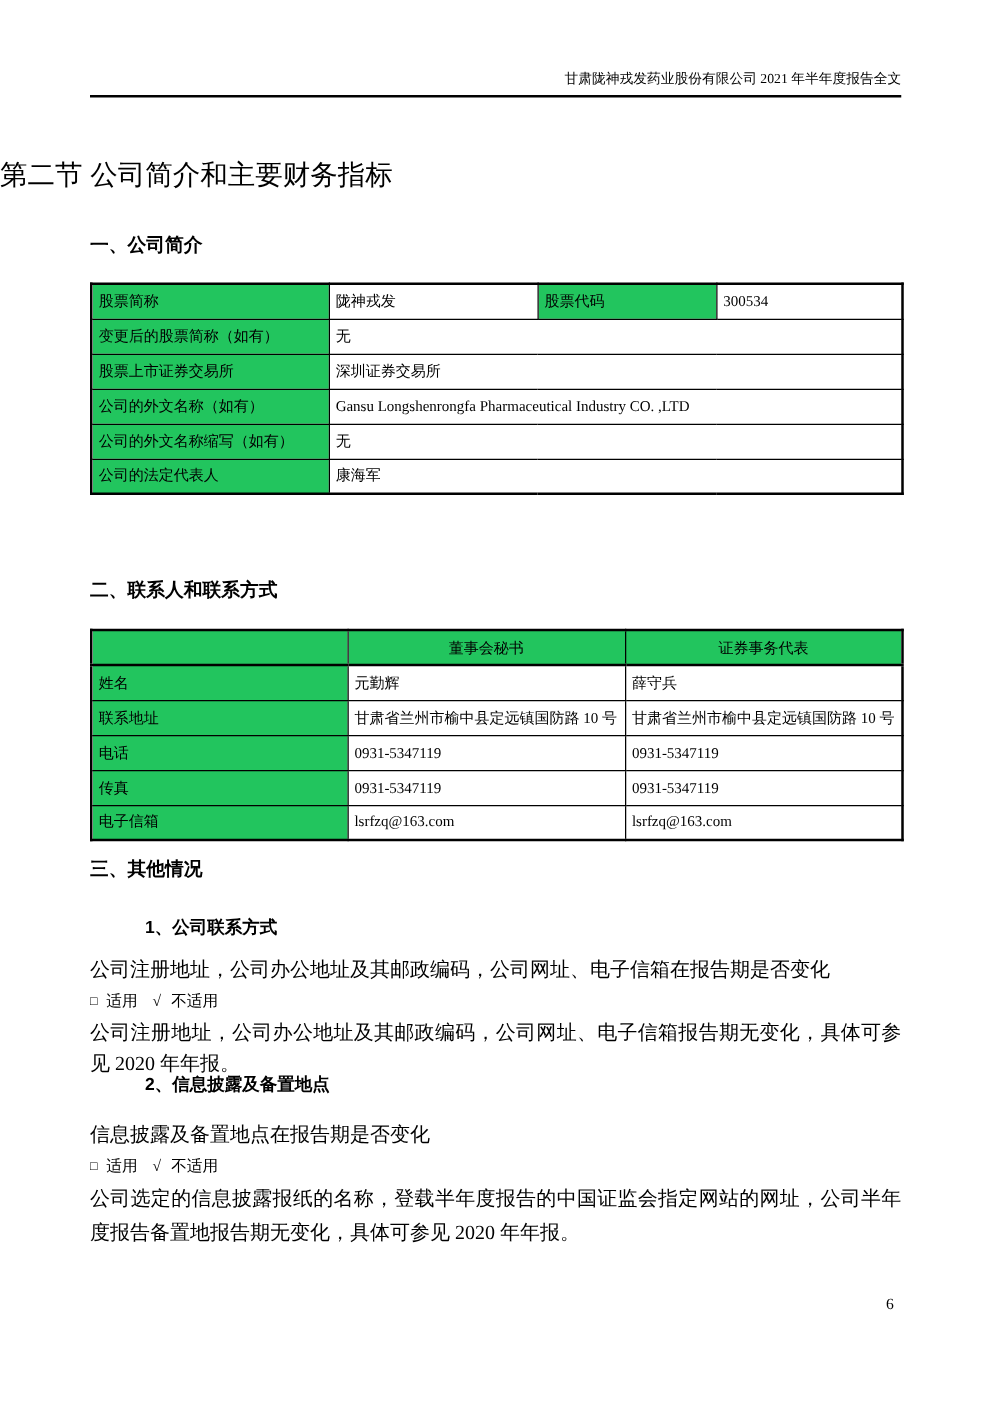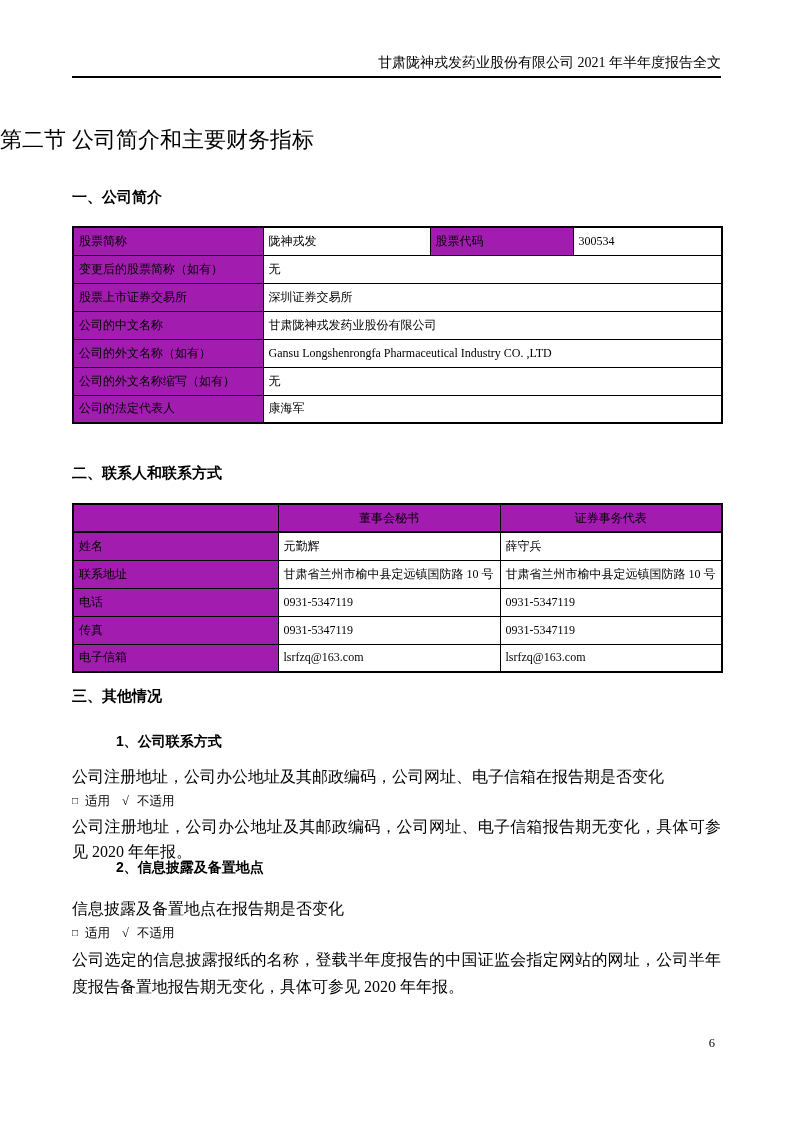--- a/index.html
+++ b/index.html
@@ -10,21 +10,21 @@
     margin:0 auto;
     background:#ffffff;
     font-family:"Liberation Serif","DejaVu Serif",serif;
     color:#000;
     overflow:hidden;
   }
   .abs { position:absolute; }
   .doc-header {
     top:54px; left:72px; width:649px;
     text-align:right;
-    font-size:14px; line-height:18px;
+    font-size:11px; line-height:18px;
   }
   .header-rule {
     top:76px; left:72px; width:649px; height:2px;
     background:#000;
   }
   .doc-title {
     top:123px; left:0; width:793px;
     text-align:left;
     font-family:"Liberation Sans","DejaVu Sans",sans-serif;
     font-weight:normal; font-size:22px; line-height:34px;
@@ -55,21 +55,21 @@
   }
   table.rpt td {
     border:1px solid #000;
     height:28px;
     padding:0 5px;
     vertical-align:middle;
     overflow:hidden;
     white-space:nowrap;
   }
   table.rpt { border:2px solid #000; }
-  td.hdr { background:#a21caf; }
+  td.hdr { background:#22c55e; }
   td.ctr { text-align:center; }
   tr.thick-bottom td { border-bottom:2px solid #000; }
   .page-num {
     top:1036px; right:78px;
     font-size:12.5px;
   }
 </style>
 </head>
 <body>
 
@@ -96,24 +96,20 @@
       <td class="hdr">股票代码</td>
       <td>300534</td>
     </tr>
     <tr>
       <td class="hdr">变更后的股票简称（如有）</td>
       <td colspan="3">无</td>
     </tr>
     <tr>
       <td class="hdr">股票上市证券交易所</td>
       <td colspan="3">深圳证券交易所</td>
-    </tr>
-    <tr>
-      <td class="hdr">公司的中文名称</td>
-      <td colspan="3">甘肃陇神戎发药业股份有限公司</td>
     </tr>
     <tr>
       <td class="hdr">公司的外文名称（如有）</td>
       <td colspan="3">Gansu Longshenrongfa Pharmaceutical Industry CO. ,LTD</td>
     </tr>
     <tr>
       <td class="hdr">公司的外文名称缩写（如有）</td>
       <td colspan="3">无</td>
     </tr>
     <tr>

